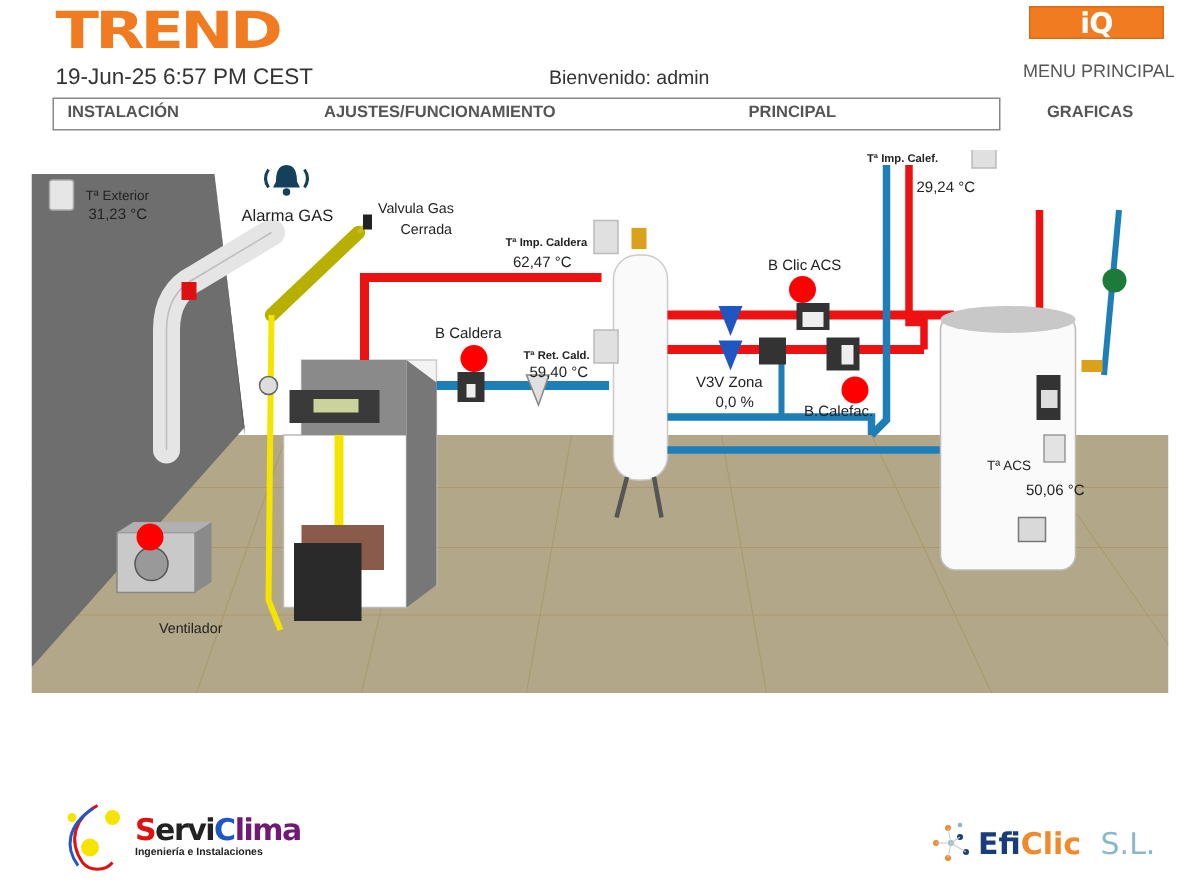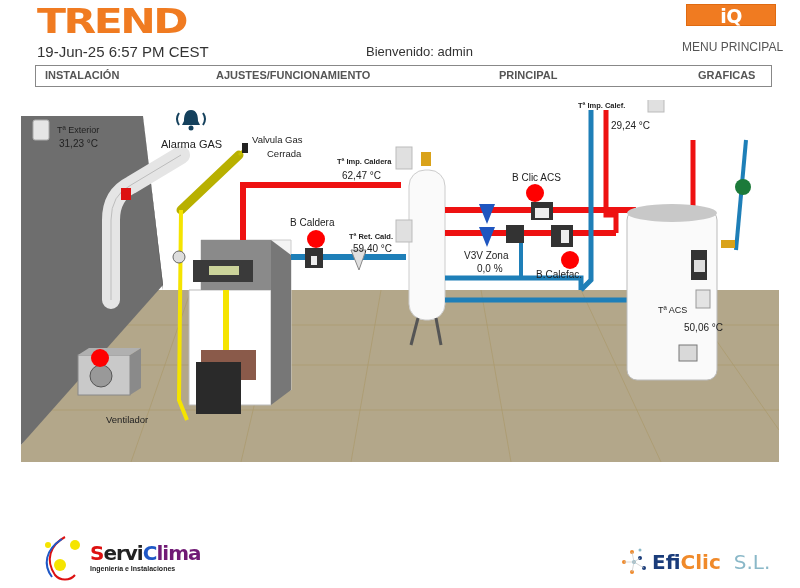--- a/index.html
+++ b/index.html
@@ -3,21 +3,21 @@
 <meta charset="utf-8">
 <style>
   * { box-sizing: border-box; margin: 0; padding: 0; }
   body { width: 800px; height: 588px; background: #ffffff; position: relative; overflow: hidden; font-family: "Liberation Sans", sans-serif; color: #333; }
   .abs { position: absolute; }
   .logo-trend { left: 37px; top: 4px; font-family: "DejaVu Sans", sans-serif; font-weight: bold; font-size: 34px; color: #f07b21; letter-spacing: -2px; transform: scaleX(1.25); transform-origin: left top; line-height: 34px; }
   .logo-iq { left: 686px; top: 4px; height: 22px; width: 90px; background: #f07b21; color: #fff; font-weight: bold; font-size: 19px; line-height: 22px; text-align: center; font-family: "DejaVu Sans", sans-serif; letter-spacing: -0.5px; border: 1px solid #e06a10; }
   .datetime { left: 37px; top: 43px; font-size: 15px; color: #333; }
   .welcome { left: 366px; top: 44px; font-size: 13px; color: #333; }
   .menu-principal { left: 682px; top: 40px; font-size: 12px; font-weight: normal; color: #555; cursor: pointer; }
-  .navbar { left: 35px; top: 65px; width: 737px; height: 22px; border: 1px solid #888; display: flex; align-items: center; }
+  .navbar { left: 35px; top: 65px; width: 632px; height: 22px; border: 1px solid #888; display: flex; align-items: center; }
   .nav-item { position: absolute; font-size: 11px; font-weight: bold; color: #555; top: 3px; cursor: pointer; }
   .scene { left: 21px; top: 100px; width: 758px; height: 362px; }
   .label { position: absolute; font-size: 10px; color: #222; white-space: nowrap; }
   .label-sm { position: absolute; font-size: 7.5px; color: #222; font-weight: bold; white-space: nowrap; }
   .val { position: absolute; font-size: 10px; color: #222; white-space: nowrap; }
   .dot { position: absolute; width: 18px; height: 18px; border-radius: 50%; background: #ff0000; cursor: pointer; }
   .logo-servi { left: 40px; top: 535px; }
   .logo-efi { left: 620px; top: 548px; }
 </style>
 </head>

